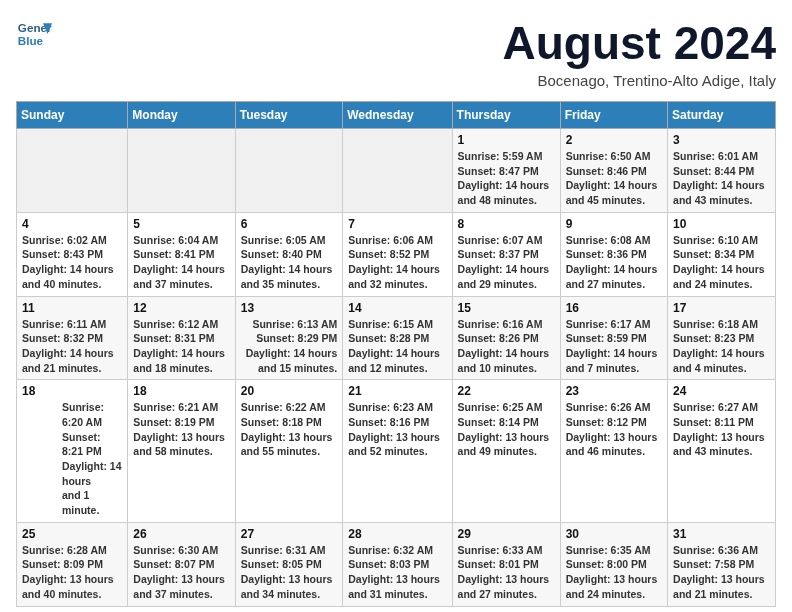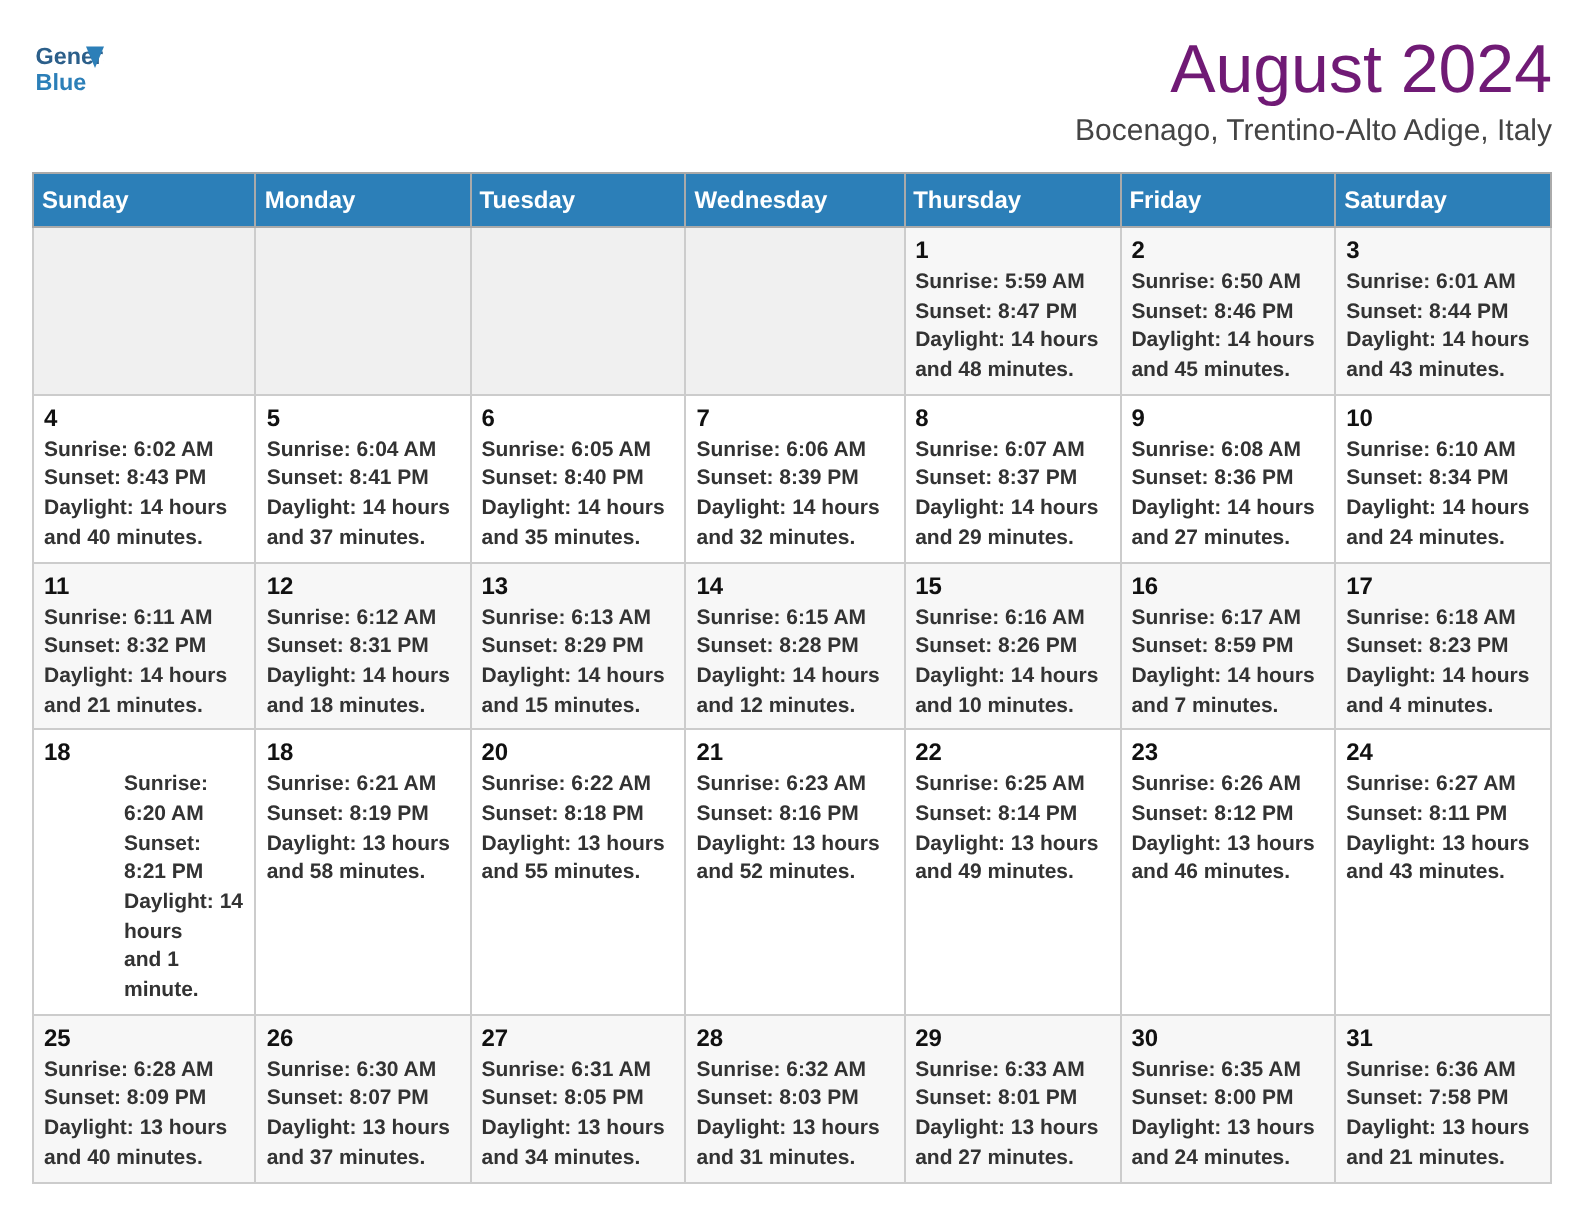--- a/index.html
+++ b/index.html
@@ -22,23 +22,23 @@
       gap: 4px;
     }
     .logo-icon {
       width: 36px;
       height: 36px;
     }
     .title-area {
       text-align: right;
     }
     .main-title {
-      font-size: 34px;
-      font-weight: normal;
-      color: #701a75;
+      font-size: 46px;
+      font-weight: bold;
+      color: #0f172a;
     }
     .subtitle {
       font-size: 15px;
       color: #444;
       margin-top: 2px;
     }
     .calendar {
       width: 100%;
       border-collapse: collapse;
       font-size: 11px;
@@ -157,21 +157,21 @@
         <td>
           <div class="day-number">6</div>
           <div class="day-detail" style="white-space: pre-line;">Sunrise: 6:05 AM
 Sunset: 8:40 PM
 Daylight: 14 hours
 and 35 minutes.</div>
         </td>
         <td>
           <div class="day-number">7</div>
           <div class="day-detail" style="white-space: pre-line;">Sunrise: 6:06 AM
-Sunset: 8:39 PM
+Sunset: 8:52 PM
 Daylight: 14 hours
 and 32 minutes.</div>
         </td>
         <td>
           <div class="day-number">8</div>
           <div class="day-detail" style="white-space: pre-line;">Sunrise: 6:07 AM
 Sunset: 8:37 PM
 Daylight: 14 hours
 and 29 minutes.</div>
         </td>
@@ -200,21 +200,21 @@
         </td>
         <td>
           <div class="day-number">12</div>
           <div class="day-detail" style="white-space: pre-line;">Sunrise: 6:12 AM
 Sunset: 8:31 PM
 Daylight: 14 hours
 and 18 minutes.</div>
         </td>
         <td>
           <div class="day-number">13</div>
-          <div class="day-detail" style="white-space: pre-line;">Sunrise: 6:13 AM
+          <div class="day-detail" style="white-space: pre-line; text-align: right;">Sunrise: 6:13 AM
 Sunset: 8:29 PM
 Daylight: 14 hours
 and 15 minutes.</div>
         </td>
         <td>
           <div class="day-number">14</div>
           <div class="day-detail" style="white-space: pre-line;">Sunrise: 6:15 AM
 Sunset: 8:28 PM
 Daylight: 14 hours
 and 12 minutes.</div>

